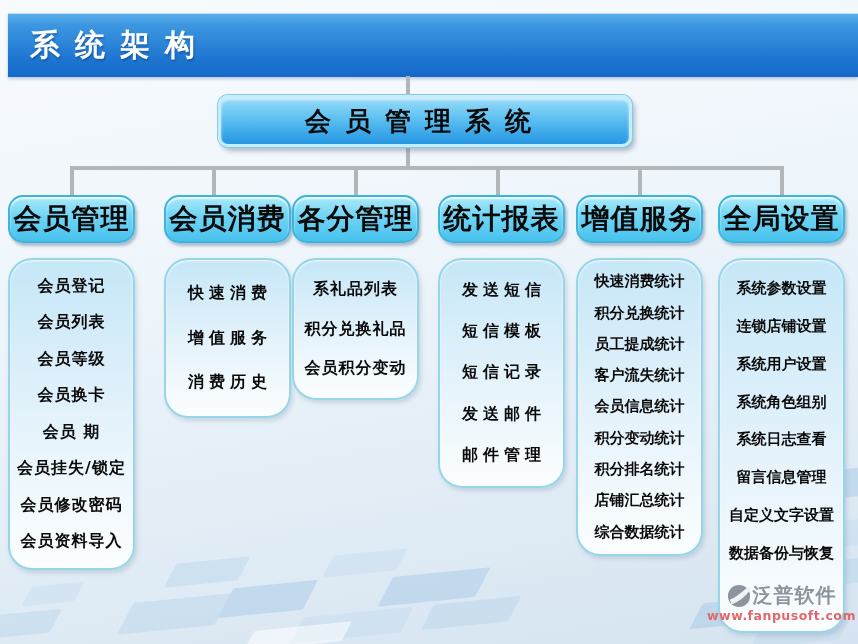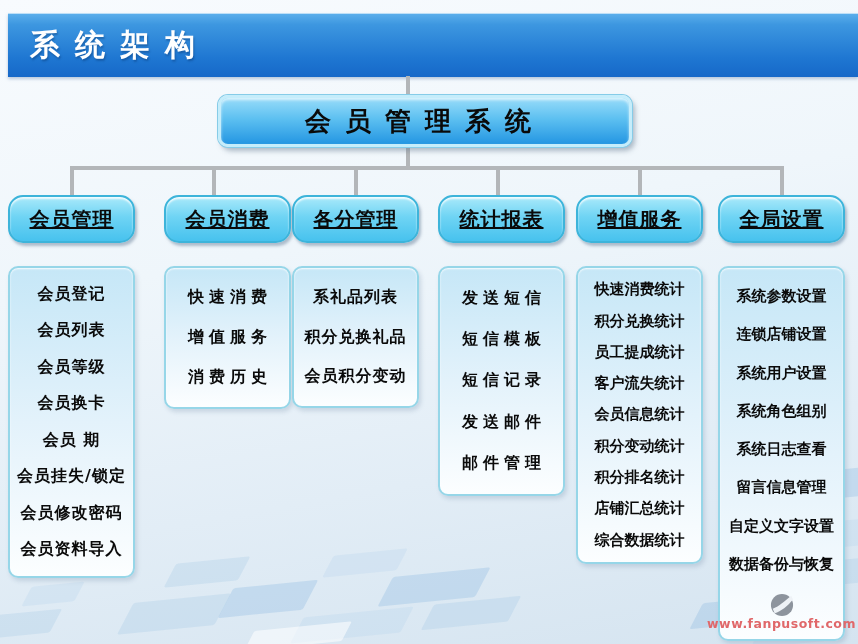--- a/index.html
+++ b/index.html
@@ -53,32 +53,32 @@
   .c4{left:438px;}.c5{left:576px;} .c6{left:718px;}
 
   .col-header{
     box-sizing:border-box;width:127px;height:48px;
     border:2px solid #3db4da;border-radius:15px;
     background:linear-gradient(180deg,#a9e9fa 0%,#6fd4f4 45%,#47c2ee 100%);
     box-shadow:inset 0 2px 2px rgba(255,255,255,.85), 2px 3px 3px rgba(105,130,155,.5);
     text-align:center;
   }
   .col-header span{
-    line-height:44px;font-size:20px;font-weight:bold;color:#0a0a0a;
-    letter-spacing:1px;white-space:nowrap;text-decoration:underline;
+    line-height:44px;font-size:28px;font-weight:bold;color:#0a0a0a;
+    letter-spacing:1px;white-space:nowrap;
   }
 
   .card{
-    box-sizing:border-box;margin-top:23px;width:127px;
-    border:2px solid #96d6e8;border-radius:10px;
+    box-sizing:border-box;margin-top:15px;width:127px;
+    border:2px solid #96d6e8;border-radius:24px;
     background:linear-gradient(180deg,#c6e7f7 0%,#e3f2fb 50%,#fcfeff 100%);
     box-shadow:2px 3px 4px rgba(125,150,175,.3), inset 0 1px 2px rgba(255,255,255,.9);
     display:flex;flex-direction:column;
   }
-  .c1 .card{height:312px;} .c2 .card{height:143px;} .c3 .card{height:142px;}
+  .c1 .card{height:312px;} .c2 .card{height:160px;} .c3 .card{height:142px;}
   .c4 .card{height:230px;} .c5 .card{height:298px;} .c6 .card{height:375px;}
 
   .card-items{flex:1;display:flex;flex-direction:column;justify-content:space-evenly;align-items:center;}
   .card-item{
     font-size:16px;font-weight:bold;color:#0a0a0a;white-space:nowrap;
     letter-spacing:1px;text-align:center;
   }
   .c2 .card-item,.c4 .card-item{letter-spacing:5px;padding-left:5px;}
   .c5 .card-item,.c6 .card-item{font-size:15px;letter-spacing:0;}
 
@@ -224,19 +224,20 @@
           <div class="card-item">数据备份与恢复</div>
         </div>
       <div class="watermark">
         <div class="wm-row">
           <span class="wm-logo">
             <svg width="24" height="24" viewBox="0 0 26 26" aria-hidden="true">
               <circle cx="13" cy="13" r="12" fill="#8d949d"></circle>
               <path d="M3 17 C 9 15 16 9 23 3 L 25 7 C 19 14 12 20 5 22 Z" fill="#eef2f6"></path>
             </svg>
           </span>
+          <span class="wm-brand">泛普软件</span>
         </div>
         <div class="wm-url">www.fanpusoft.com</div>
       </div>
     </div>
   </div>
 
 </div>
 
 </body></html>

